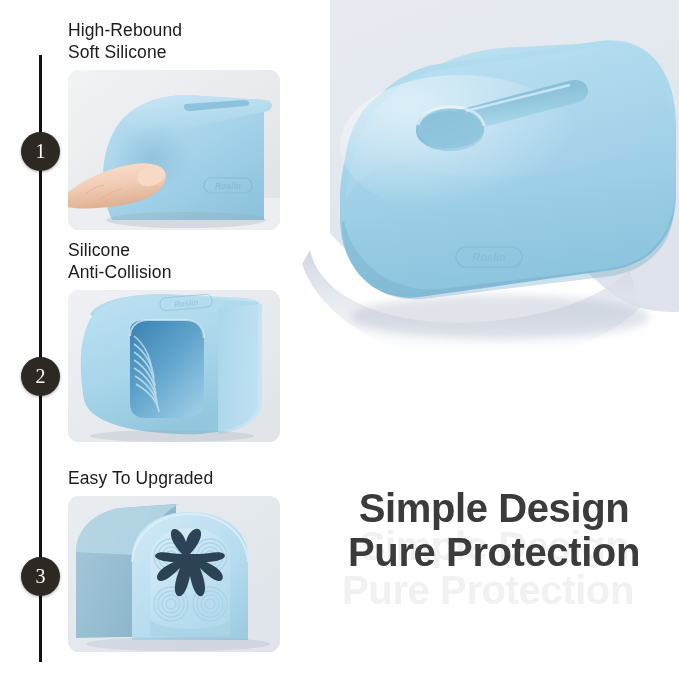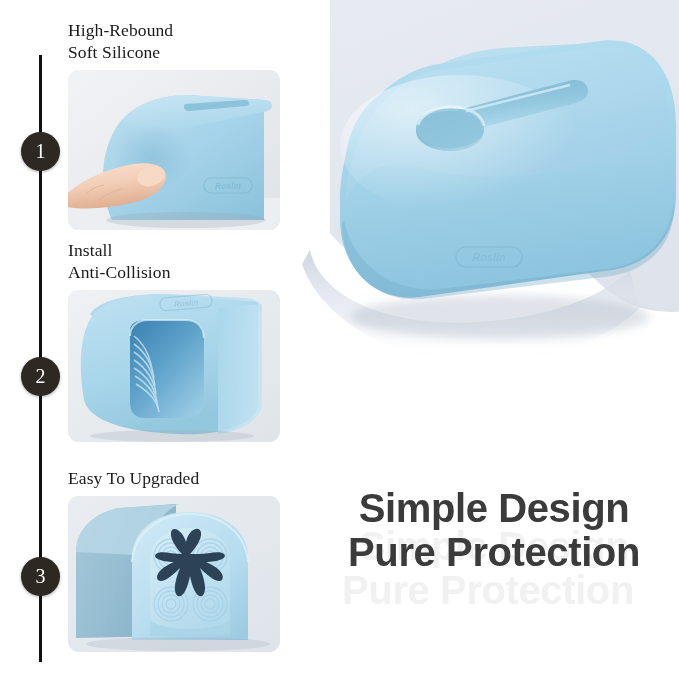--- a/index.html
+++ b/index.html
@@ -33,21 +33,21 @@
     box-shadow:0 1px 3px rgba(0,0,0,.35);
   }
   .badge-1{top:132px;}
   .badge-2{top:357px;}
   .badge-3{top:557px;}
 
   
   .feature{position:absolute;z-index:5;}
   .feature .cap{
     font-size:17.5px;line-height:1.25;color:#1b1b1b;
-    font-family:Liberation Serif, serif;
+    font-family:Liberation Sans, sans-serif;
     font-weight:400;letter-spacing:.1px;
     white-space:pre-line;
     margin:0 0 6px 0;
   }
   .thumb{
     width:212px;height:0;border-radius:11px;overflow:hidden;
     position:relative;background:#e9edf1;
   }
   .thumb.h160{height:160px;}
   .thumb.h152{height:152px;}
@@ -294,21 +294,21 @@
           <rect x="136" y="108" rx="7" ry="7" width="48" height="15" fill="none" stroke="#6ea9c7" stroke-width="1.2"></rect>
           <text x="160" y="119" text-anchor="middle" font-family="Liberation Sans, sans-serif" font-size="8.5" font-style="italic" font-weight="bold" fill="#6ea9c7">Roslin</text>
         </g>
 
         <ellipse cx="118" cy="150" rx="80" ry="8" fill="#9aa6b2" opacity=".28"></ellipse>
       </svg>
     </div>
   </div>
 
   <div class="feature f2">
-    <div class="cap">Install
+    <div class="cap">Silicone
 Anti-Collision</div>
     <div class="thumb h152">
       <svg width="212" height="152" viewBox="0 0 212 152">
         <defs>
           <linearGradient id="p2bg" x1="0" y1="0" x2="1" y2="1">
             <stop offset="0%" stop-color="#eff1f4"></stop>
             <stop offset="100%" stop-color="#e0e4e8"></stop>
           </linearGradient>
           <linearGradient id="p2front" x1="0" y1="0" x2="0.4" y2="1">
             <stop offset="0%" stop-color="#bfe1f2"></stop>

